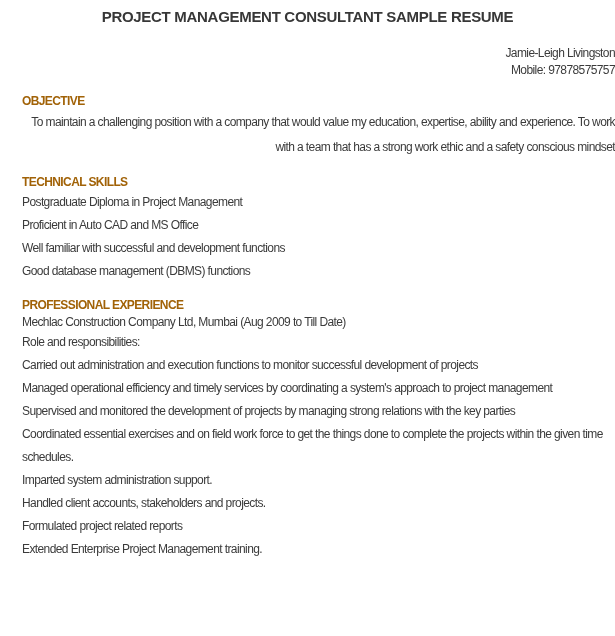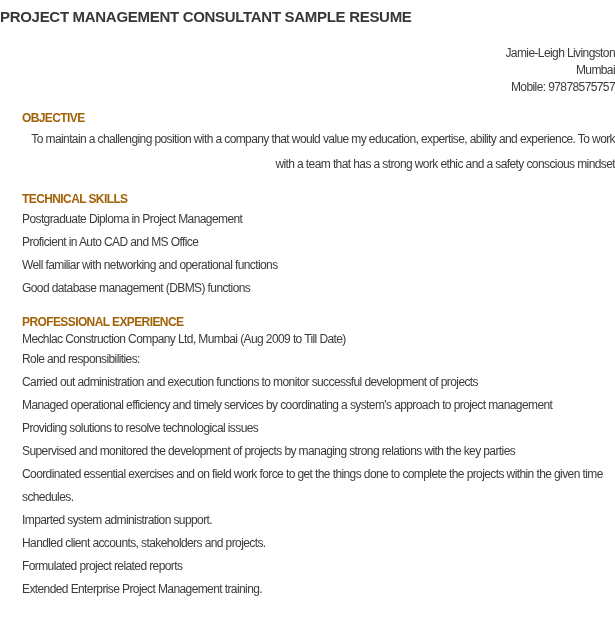--- a/index.html
+++ b/index.html
@@ -13,20 +13,21 @@
   body {
     font-family: "Liberation Sans", "DejaVu Sans", sans-serif;
     font-size: 12px;
     letter-spacing: -0.6px;
     color: #3b3b3b;
     -webkit-font-smoothing: antialiased;
   }
   .title {
     padding-top: 8px;
     line-height: 18px;
+    text-align: center;
     font-weight: 700;
     font-size: 15px;
     letter-spacing: -0.3px;
     color: #373737;
   }
   .doc {
     padding: 0 0 0 22px;
   }
   .contact {
     margin: 19px 0 0 9px;
@@ -56,44 +57,42 @@
 </style>
 </head>
 <body>
 
 <div class="title">PROJECT MANAGEMENT CONSULTANT SAMPLE RESUME</div>
 
 <div class="doc">
 
   <div class="contact">
     <div>Jamie-Leigh Livingston</div>
-    <div>Mumbai</div>
     <div>Mobile: 97878575757</div>
   </div>
 
   <div>
     <div class="heading">OBJECTIVE</div>
     <p class="para">To maintain a challenging position with a company that would value my education, expertise, ability and experience. To work with a team that has a strong work ethic and a safety conscious mindset</p>
   </div>
 
   <div>
     <div class="heading">TECHNICAL SKILLS</div>
     <div class="loose">Postgraduate Diploma in Project Management</div>
     <div class="loose">Proficient in Auto CAD and MS Office</div>
-    <div class="loose">Well familiar with networking and operational functions</div>
+    <div class="loose">Well familiar with successful and development functions</div>
     <div class="loose">Good database management (DBMS) functions</div>
   </div>
 
   <div>
     <div class="heading">PROFESSIONAL EXPERIENCE</div>
     <div class="tight">Mechlac Construction Company Ltd, Mumbai (Aug 2009 to Till Date)</div>
     <div class="loose">Role and responsibilities:</div>
     <div class="loose">Carried out administration and execution functions to monitor successful development of projects</div>
     <div class="loose">Managed operational efficiency and timely services by coordinating a system's approach to project management</div>
-    <div class="loose">Providing solutions to resolve technological issues</div>
     <div class="loose">Supervised and monitored the development of projects by managing strong relations with the key parties</div>
     <div class="loose">Coordinated essential exercises and on field work force to get the things done to complete the projects within the given time schedules.</div>
     <div class="loose">Imparted system administration support.</div>
     <div class="loose">Handled client accounts, stakeholders and projects.</div>
     <div class="loose">Formulated project related reports</div>
     <div class="loose">Extended Enterprise Project Management training.</div>
   </div>
 
 </div>
 

